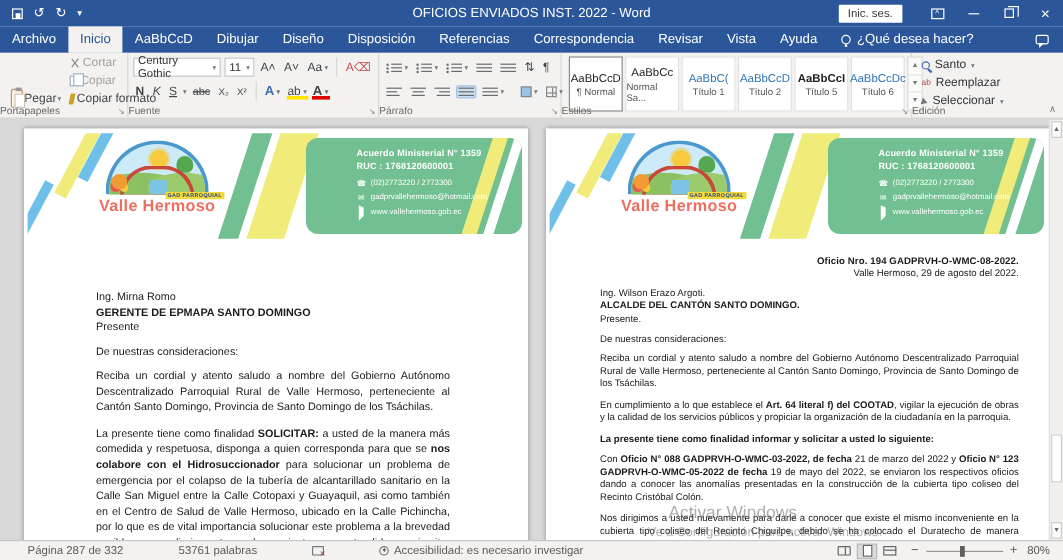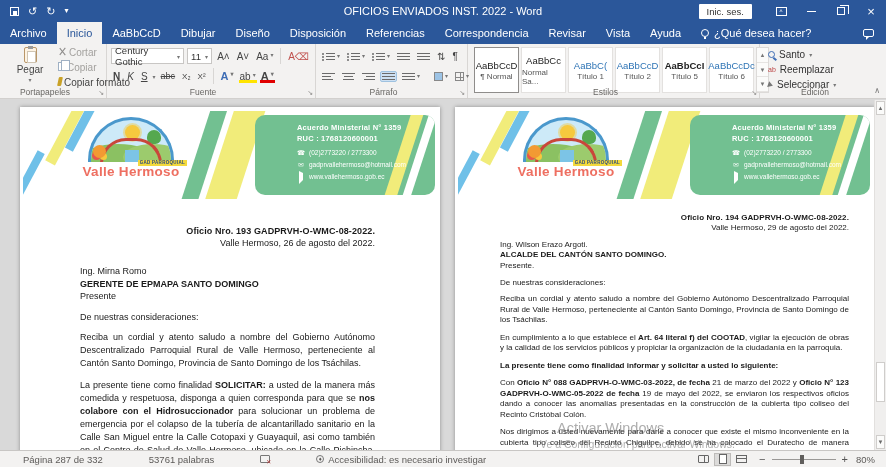--- a/index.html
+++ b/index.html
@@ -31,32 +31,32 @@
   .tellme{display:flex;align-items:center;gap:5px;padding:0 10px}
   .bulb{width:8px;height:8px;border:1px solid #fff;border-radius:50%;position:relative}
   .bulb::after{content:"";position:absolute;left:2px;bottom:-3px;width:2px;height:2px;background:#fff}
   .fdbk{margin-left:auto;display:flex;align-items:center;padding:0 12px}
   .bubble{width:11px;height:8px;border:1px solid #fff;border-radius:2px;position:relative}
   .bubble::after{content:"";position:absolute;left:2px;bottom:-4px;border:2px solid transparent;border-top-color:#fff;border-left-color:#fff}
 
   
   .ribbon{position:absolute;top:44px;left:0;right:0;height:55px;background:#f3f2f1;border-bottom:1px solid #d2d0ce;font-size:10px;color:#444}
   .group{position:absolute;top:0;bottom:0;border-right:1px solid #d8d6d4}
-  .glabel{position:absolute;bottom:1px;left:0;right:16px;text-align:center;font-size:8.5px;color:#696764}
+  .glabel{position:absolute;bottom:1px;left:0;right:16px;font-size:8.5px;color:#696764}
   .launcher{position:absolute;right:2px;bottom:1px;font-size:7px;color:#8a8886}
   .rowa{position:absolute;top:3px;left:4px;right:4px;height:18px;display:flex;align-items:center;gap:3px}
   .rowb{position:absolute;top:23px;left:4px;right:4px;height:18px;display:flex;align-items:center;gap:3px}
-  .btn{display:flex;align-items:flex-start;gap:2px;padding:1px 2px;border-radius:2px;white-space:nowrap}
+  .btn{display:flex;align-items:center;gap:2px;padding:1px 2px;border-radius:2px;white-space:nowrap}
   .btn.sel{background:#cde0f2;border:1px solid #9fc2e0;padding:0 1px}
   .gray{color:#a3a19e}
   .dd{font-size:6px;color:#777}
   .vsep{width:1px;height:16px;background:#d8d6d4;margin:0 2px}
 
   
-  .paste{position:absolute;left:8px;top:0;width:44px;height:42px;display:flex;flex-direction:column;align-items:center;justify-content:center;gap:1px;border:1px solid transparent}
+  .paste{position:absolute;left:8px;top:17px;width:44px;height:42px;display:flex;flex-direction:row;align-items:center;justify-content:center;gap:1px;border:1px solid transparent}
   .clip{width:13px;height:16px;background:#fdf3e3;border:1px solid #b99668;border-radius:2px;position:relative}
   .clip::before{content:"";position:absolute;left:3px;top:-2px;width:5px;height:3px;background:#9b9b9b}
   .clip::after{content:"";position:absolute;left:2px;top:3px;width:7px;height:10px;background:#fff;border:1px solid #cfc4b2}
   .clipcol{position:absolute;left:56px;top:2px;display:flex;flex-direction:column;gap:2px}
   .scis{position:relative;width:9px;height:9px}
   .scis::before,.scis::after{content:"";position:absolute;left:4px;top:0;width:1.4px;height:9px;background:#8c8a88}
   .scis::before{transform:rotate(38deg)}.scis::after{transform:rotate(-38deg)}
   .cpy{width:7px;height:9px;border:1px solid #9fb0c4;background:#fff;position:relative}
   .cpy::after{content:"";position:absolute;left:2px;top:-3px;width:7px;height:9px;border:1px solid #9fb0c4;background:#fff}
   .brush{width:4px;height:9px;background:#c9a227;transform:skewX(-12deg);border-radius:1px}
@@ -435,24 +435,20 @@
                 <span>gadprvallehermoso@hotmail.com</span>
               </div>
             <div class="c-line">
                 <span class="c-ic"><span class="cursor-ic"></span></span>
                 <span>www.vallehermoso.gob.ec</span>
               </div>
           </div>
         </div>
       </div>
       <div class="content">
-        <div class="oficio">
-          <div><b>Oficio Nro. 193 GADPRVH-O-WMC-08-2022.</b></div>
-          <div>Valle Hermoso, 26 de agosto del 2022.</div>
-        </div>
         <div class="recip">
           <div>Ing. Mirna Romo</div>
           <div><b>GERENTE DE EPMAPA SANTO DOMINGO</b></div>
           <div>Presente</div>
         </div>
         <div class="salut">De nuestras consideraciones:</div>
         <div class="para"><span>Reciba un cordial y atento saludo a nombre del Gobierno Autónomo Descentralizado Parroquial Rural de Valle Hermoso, perteneciente al Cantón Santo Domingo, Provincia de Santo Domingo de los Tsáchilas.</span></div>
         <div class="para"><span>La presente tiene como finalidad </span><b>SOLICITAR:</b><span> a usted de la manera más comedida y respetuosa, disponga a quien corresponda para que se </span><b>nos colabore con el Hidrosuccionador</b><span> para solucionar un problema de emergencia por el colapso de la tubería de alcantarillado sanitario en la Calle San Miguel entre la Calle Cotopaxi y Guayaquil, asi como también en el Centro de Salud de Valle Hermoso, ubicado en la Calle Pichincha, por lo que es de vital importancia solucionar este problema a la brevedad posible, ya que diariamente acuden pacientes a ser atendidos y asi evitar la contaminación, insalubridad y malos olores.</span></div>
       </div>
     </div>

